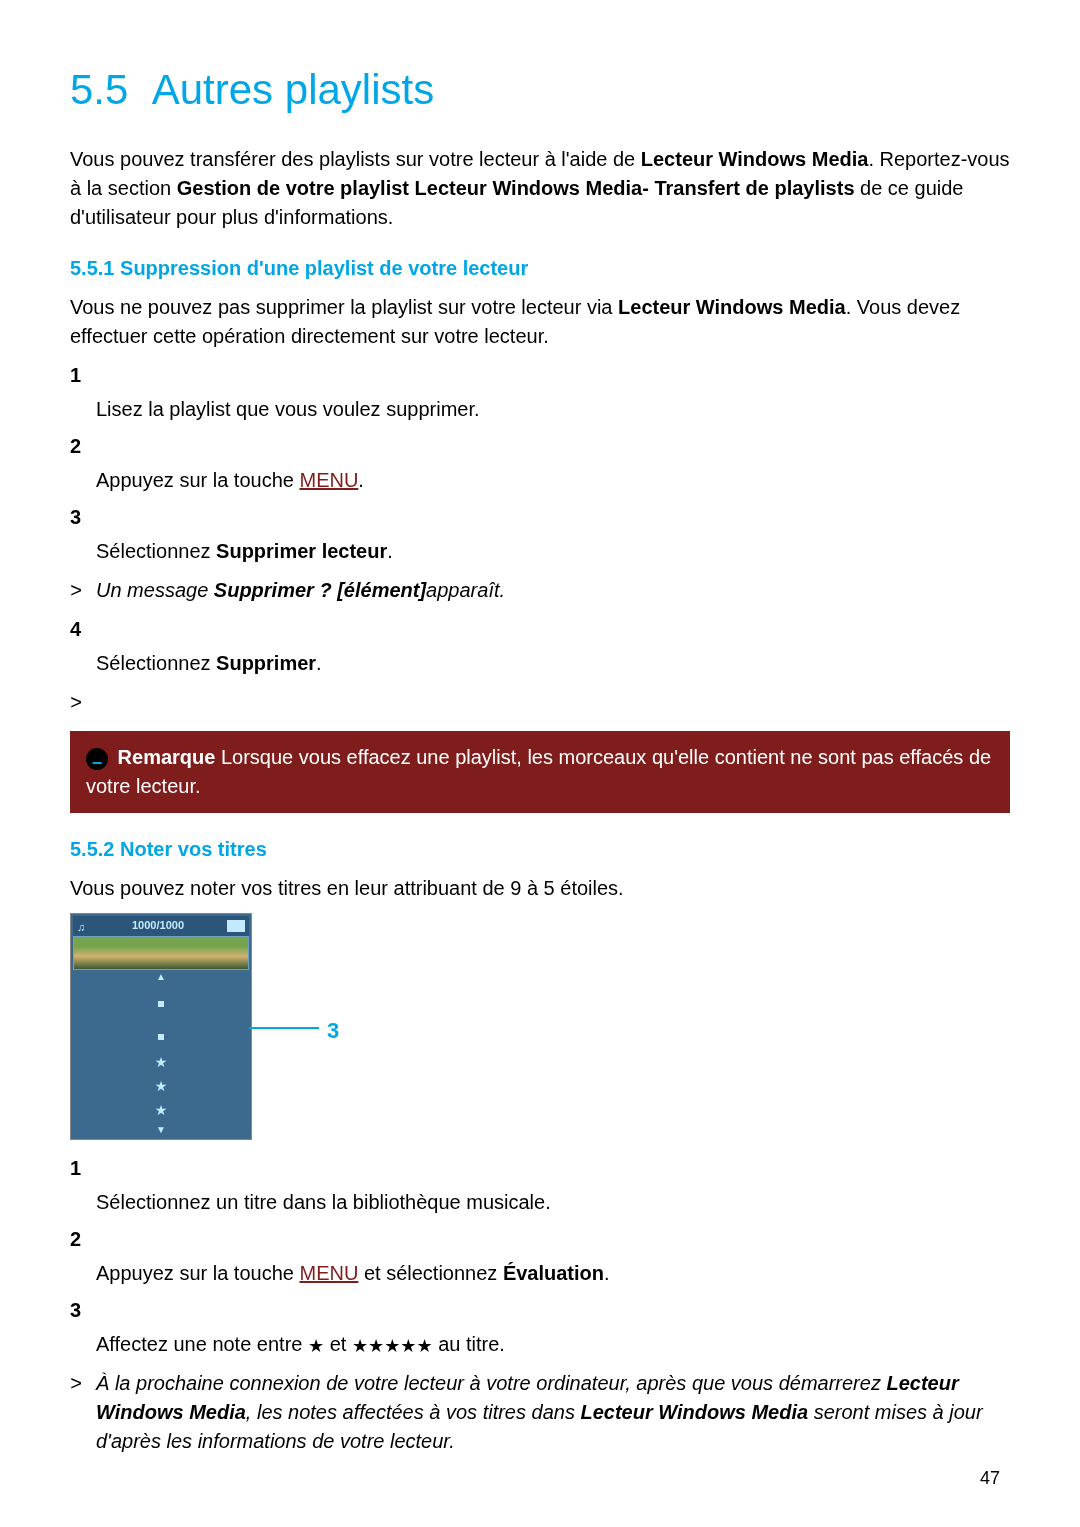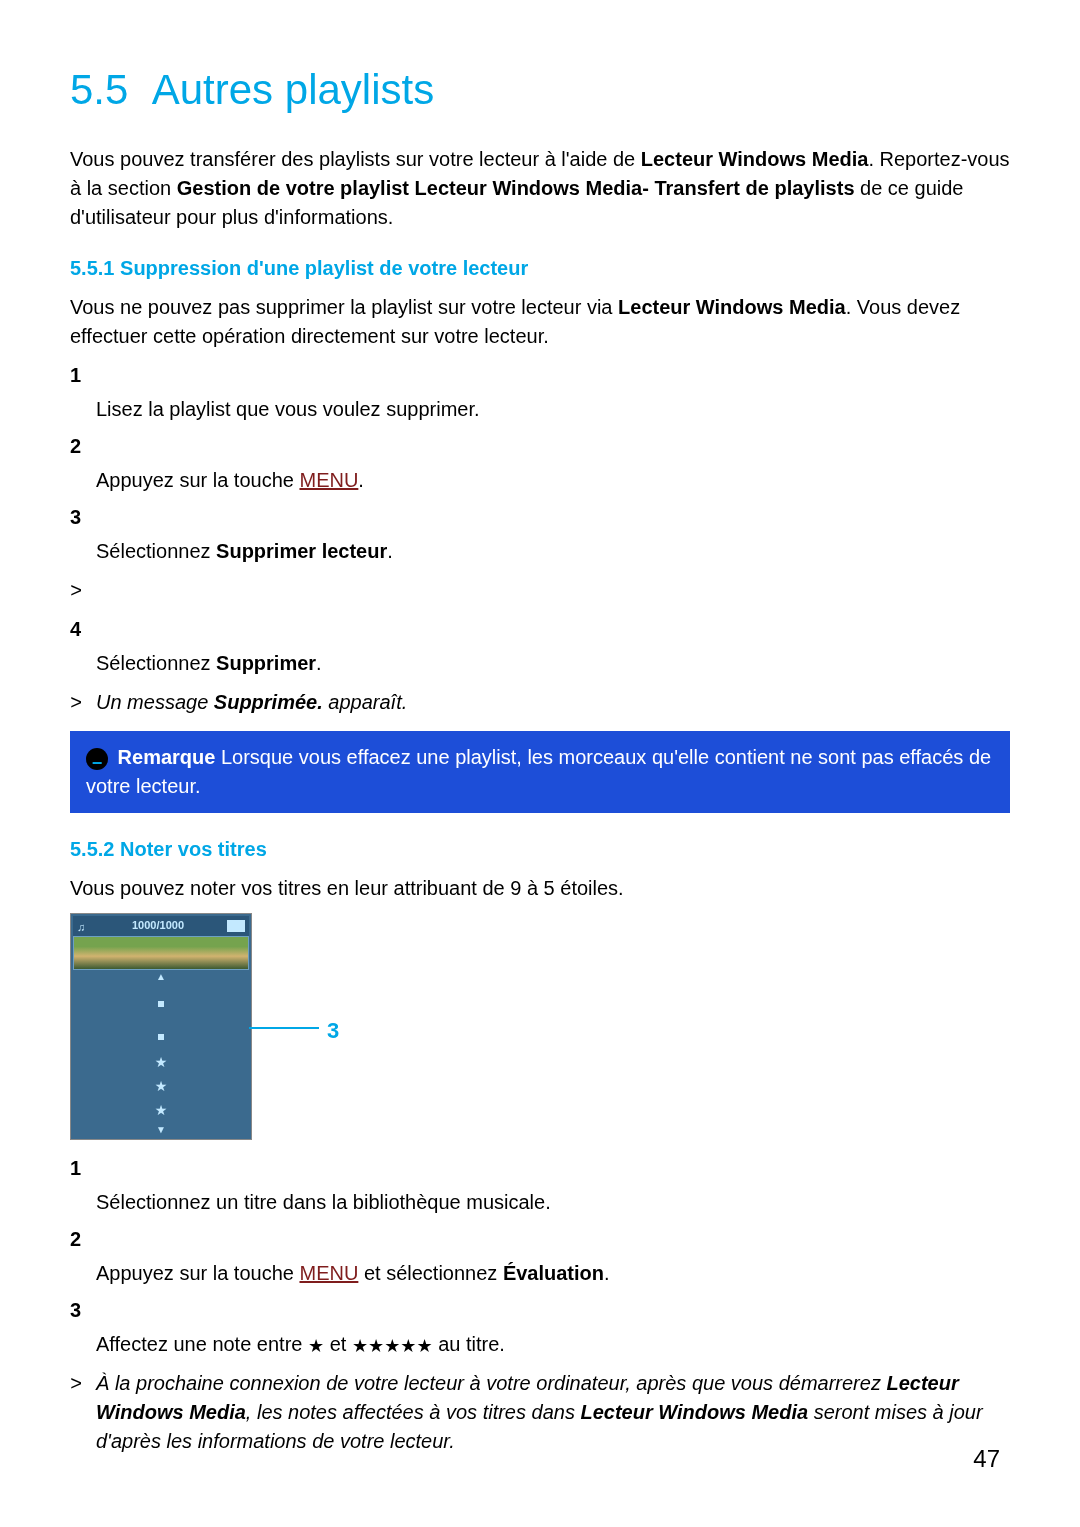--- a/index.html
+++ b/index.html
@@ -43,21 +43,21 @@
   .result-line {
     font-style: italic;
     margin: 8px 0 8px 0;
     display: flex;
   }
   .result-line .gt {
     min-width: 26px;
     flex-shrink: 0;
   }
   .note-box {
-    background: #1d4ed8;
+    background: #7f1d1d;
     color: #fff;
     padding: 12px 16px;
     margin: 14px 0 20px 0;
     font-size: 20px;
   }
   .note-icon {
     display: inline-block;
     width: 22px;
     height: 22px;
     background: #000;
@@ -150,23 +150,23 @@
     font-size: 22px;
     margin-top: 102px;
     margin-left: 8px;
   }
   .star-inline {
     font-size: 18px;
     vertical-align: middle;
   }
   .page-num {
     position: absolute;
-    bottom: 50px;
+    bottom: 36px;
     right: 80px;
-    font-size: 24px;
+    font-size: 18px;
   }
 </style>
 </head>
 <body>
 
 <h1>
   <span>5.5</span>&nbsp;&nbsp;<span>Autres playlists</span>
 </h1>
 
 <p>
@@ -191,32 +191,32 @@
     <span class="txt"><span>Appuyez sur la touche </span><span class="blue-text">MENU</span><span>.</span></span>
   </li>
   <li>
     <span class="num">3</span>
     <span class="txt"><span>Sélectionnez </span><span class="bold">Supprimer lecteur</span><span>.</span></span>
   </li>
 </ol>
 
 <div class="result-line">
   <span class="gt">&gt;</span>
+  <span><span>Un message </span><span class="bold">Supprimer ? [élément]</span><span>apparaît.</span></span>
 </div>
 
 <ol>
   <li>
     <span class="num">4</span>
     <span class="txt"><span>Sélectionnez </span><span class="bold">Supprimer</span><span>.</span></span>
   </li>
 </ol>
 
 <div class="result-line">
   <span class="gt">&gt;</span>
-  <span><span>Un message </span><span class="bold">Supprimée.</span><span> apparaît.</span></span>
 </div>
 
 <div class="note-box">
   <span class="note-icon"></span>
   <span class="bold">Remarque</span><span> Lorsque vous effacez une playlist, les morceaux qu'elle contient ne sont pas effacés de votre lecteur.</span>
 </div>
 
 <h2>
   <span>5.5.2</span>&nbsp;<span>Noter vos titres</span>
 </h2>

